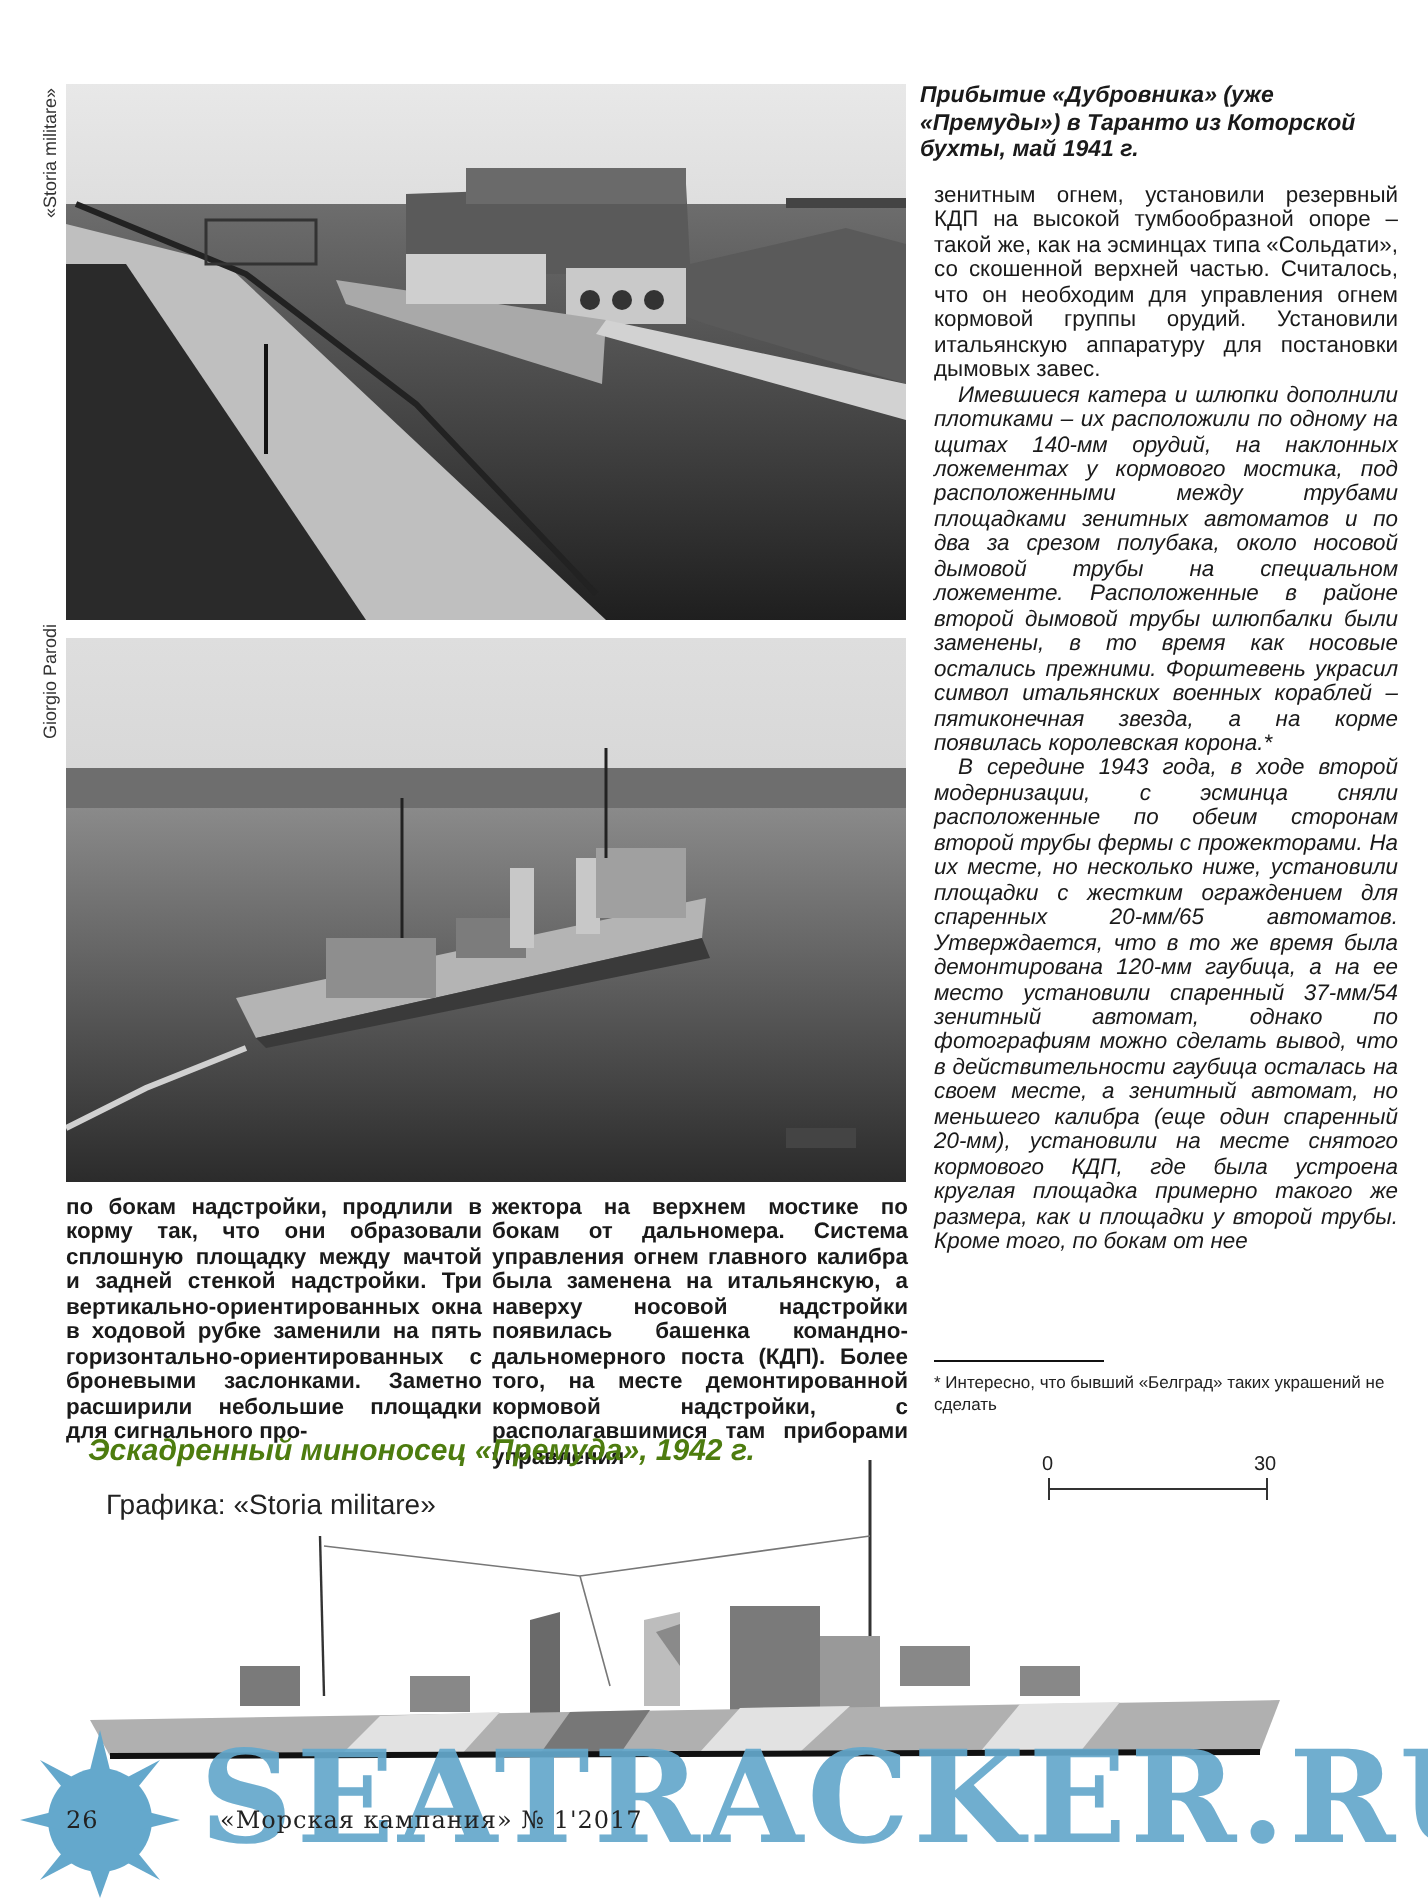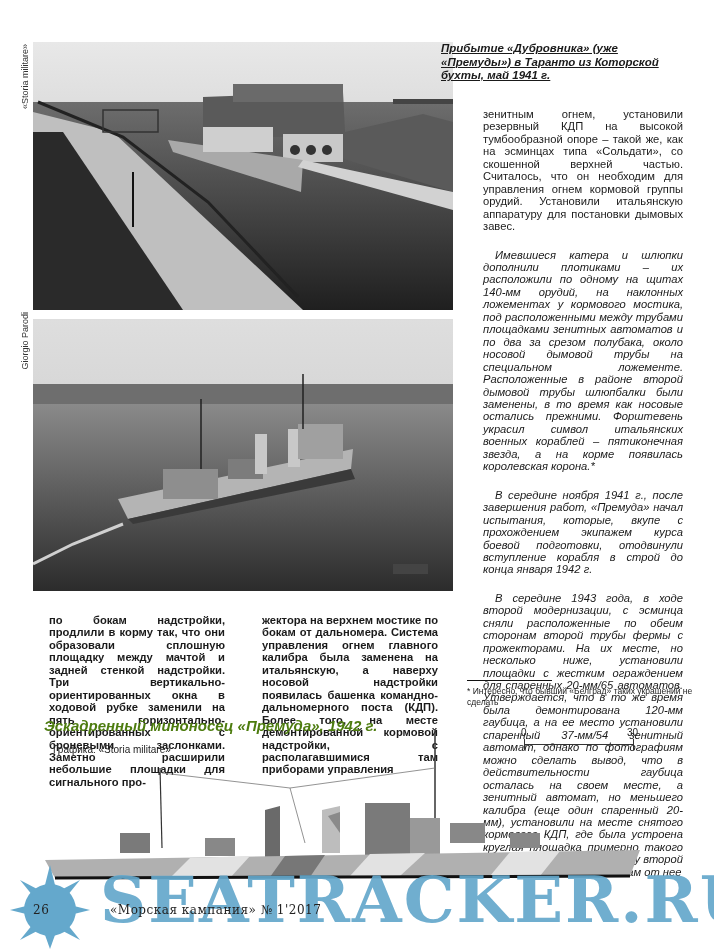--- a/index.html
+++ b/index.html
@@ -2,27 +2,27 @@
 <html><head>
 <meta charset="utf-8">
 <style>
   html, body { margin:0; padding:0; }
   body { width:714px; height:949px; background:#ffffff; position:relative; overflow:hidden;
          font-family:"Liberation Sans", sans-serif; color:#1a1a1a; }
   .abs { position:absolute; }
   .credit { position:absolute; font-size:9px; color:#333; writing-mode:vertical-rl; transform:rotate(180deg); white-space:nowrap; }
   .photo { position:absolute; overflow:hidden; background:#555; }
   .col { position:absolute; font-size:11.2px; line-height:12.45px; text-align:justify; }
-  .col p { margin:16px; text-indent:0; }
+  .col p { margin:0; text-indent:0; }
   .col p.ind { text-indent:12px;font-style:italic; }
   .caption { position:absolute; font-size:11.5px; line-height:13.5px; font-weight:bold; font-style:italic; color:#1a1a1a; }
   .footnote { position:absolute; font-size:8.5px; line-height:11px; color:#222; }
   .fn-rule { position:absolute; height:1px; background:#111; }
   .draw-title { position:absolute; font-size:15px; font-style:italic; font-weight:bold; color:#4d7c0f; }
-  .draw-credit { position:absolute; font-size:10px; color:#222;text-align:right; }
+  .draw-credit { position:absolute; font-size:14px; color:#222;text-align:right; }
   .scale-lbl { position:absolute; font-size:10px; color:#222; }
   .footer-text { position:absolute; font-family:"DejaVu Serif", serif; font-weight:normal; font-size:12px; color:#222; letter-spacing:0.5px; }
   .watermark { position:absolute; font-family:"DejaVu Serif", serif; font-weight:bold; font-size:64px; letter-spacing:2px;
                color:#64a8cc; opacity:0.92; white-space:nowrap; }
 </style>
 </head>
 <body>
 
 <div class="credit" style="left:20px; top:44px;">«Storia militare»</div>
 <div class="credit" style="left:20px; top:312px;">Giorgio Parodi</div>
@@ -93,26 +93,25 @@
     <rect x="265" y="105" width="45" height="35" fill="#a0a0a0"></rect>
     <line x1="168" y1="80" x2="168" y2="150" stroke="#222" stroke-width="1.5"></line>
     <line x1="270" y1="55" x2="270" y2="110" stroke="#222" stroke-width="1.5"></line>
 
     <polyline points="0,245 40,225 90,205" stroke="#d0d0d0" stroke-width="3" fill="none"></polyline>
 
     <rect x="360" y="245" width="35" height="10" fill="#444"></rect>
   </svg>
 </div>
 
-<div class="caption" style="left:441px; top:42px; width:232px;text-decoration:underline;">Прибытие «Дубровника» (уже «Премуды») в Таранто из Которской бухты, май 1941 г.</div>
+<div class="caption" style="left:460px; top:42px; width:232px;">Прибытие «Дубровника» (уже «Премуды») в Таранто из Которской бухты, май 1941 г.</div>
 
 <div class="col" style="left:467px; top:92px; width:232px;">
   <p>зенитным огнем, установили резервный КДП на высокой тумбообразной опоре – такой же, как на эсминцах типа «Сольдати», со скошенной верхней частью. Считалось, что он необходим для управления огнем кормовой группы орудий. Установили итальянскую аппаратуру для постановки дымовых завес.</p>
   <p class="ind">Имевшиеся катера и шлюпки дополнили плотиками – их расположили по одному на щитах 140-мм орудий, на наклонных ложементах у кормового мостика, под расположенными между трубами площадками зенитных автоматов и по два за срезом полубака, около носовой дымовой трубы на специальном ложементе. Расположенные в районе второй дымовой трубы шлюпбалки были заменены, в то время как носовые остались прежними. Форштевень украсил символ итальянских военных кораблей – пятиконечная звезда, а на корме появилась королевская корона.*</p>
-  <p class="ind">В середине ноября 1941 г., после завершения работ, «Премуда» начал испытания, которые, вкупе с прохождением экипажем курса боевой подготовки, отодвинули вступление корабля в строй до конца января 1942 г.</p>
   <p class="ind">В середине 1943 года, в ходе второй модернизации, с эсминца сняли расположенные по обеим сторонам второй трубы фермы с прожекторами. На их месте, но несколько ниже, установили площадки с жестким ограждением для спаренных 20-мм/65 автоматов. Утверждается, что в то же время была демонтирована 120-мм гаубица, а на ее место установили спаренный 37-мм/54 зенитный автомат, однако по фотографиям можно сделать вывод, что в действительности гаубица осталась на своем месте, а зенитный автомат, но меньшего калибра (еще один спаренный 20-мм), установили на месте снятого кормового КДП, где была устроена круглая площадка примерно такого же размера, как и площадки у второй трубы. Кроме того, по бокам от нее</p>
 </div>
 
 <div class="fn-rule" style="left:467px; top:680px; width:85px;"></div>
 <div class="footnote" style="left:467px; top:686px; width:232px;">* Интересно, что бывший «Белград» таких украшений не сделать</div>
 
 <div class="col" style="left:33px; top:598px; width:208px;font-weight:bold;">
   <p>по бокам надстройки, продлили в корму так, что они образовали сплошную площадку между мачтой и задней стенкой надстройки. Три вертикально-ориентированных окна в ходовой рубке заменили на пять горизонтально-ориентированных с броневыми заслонками. Заметно расширили небольшие площадки для сигнального про-</p>
 </div>
 

